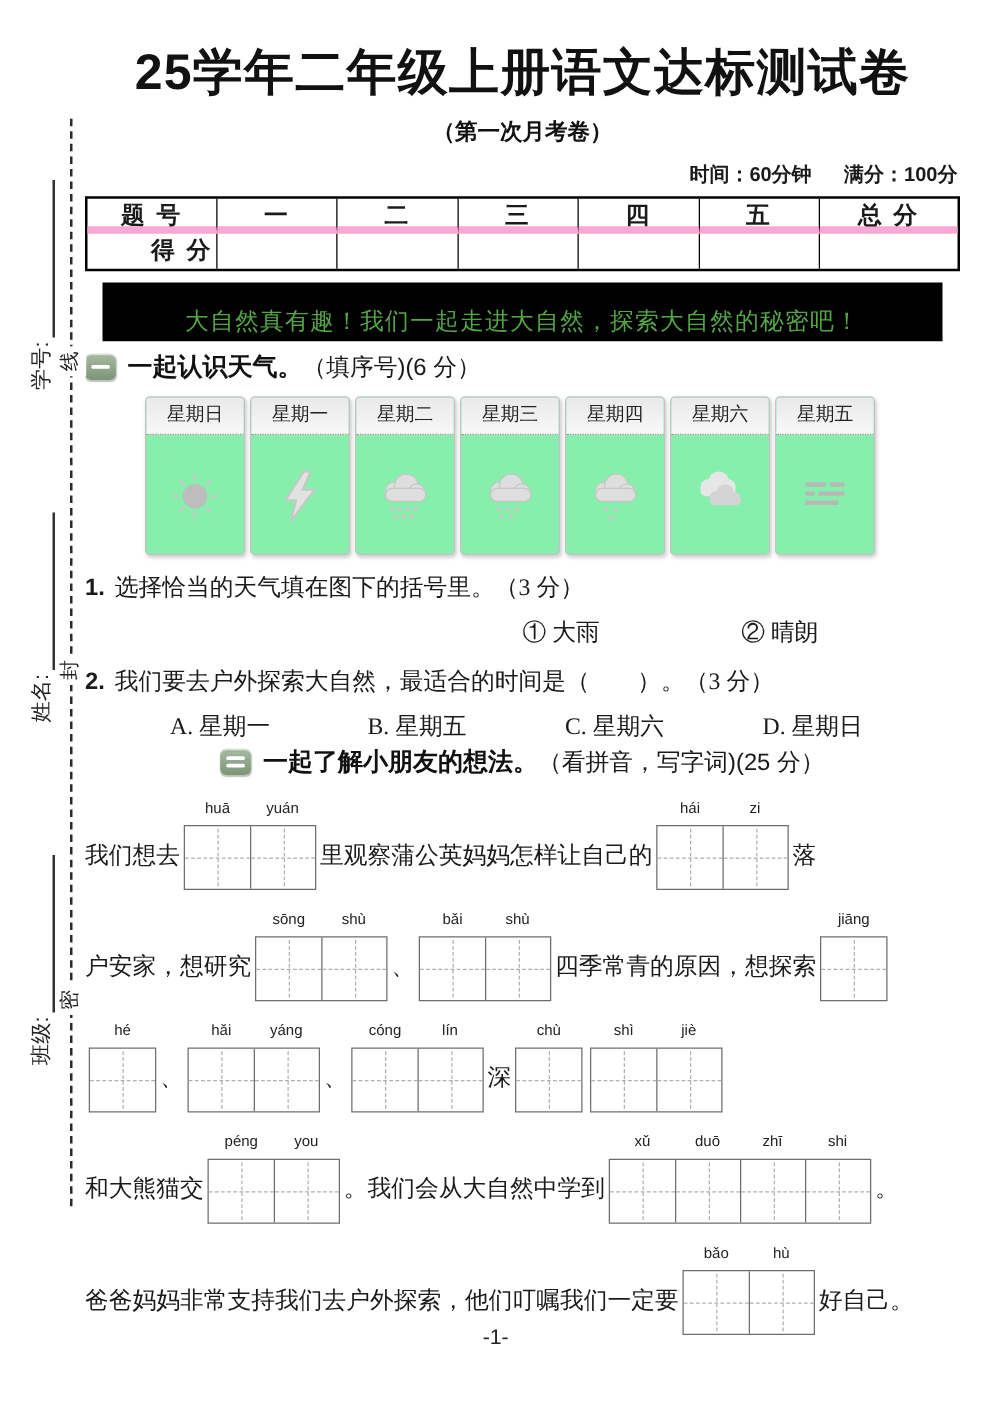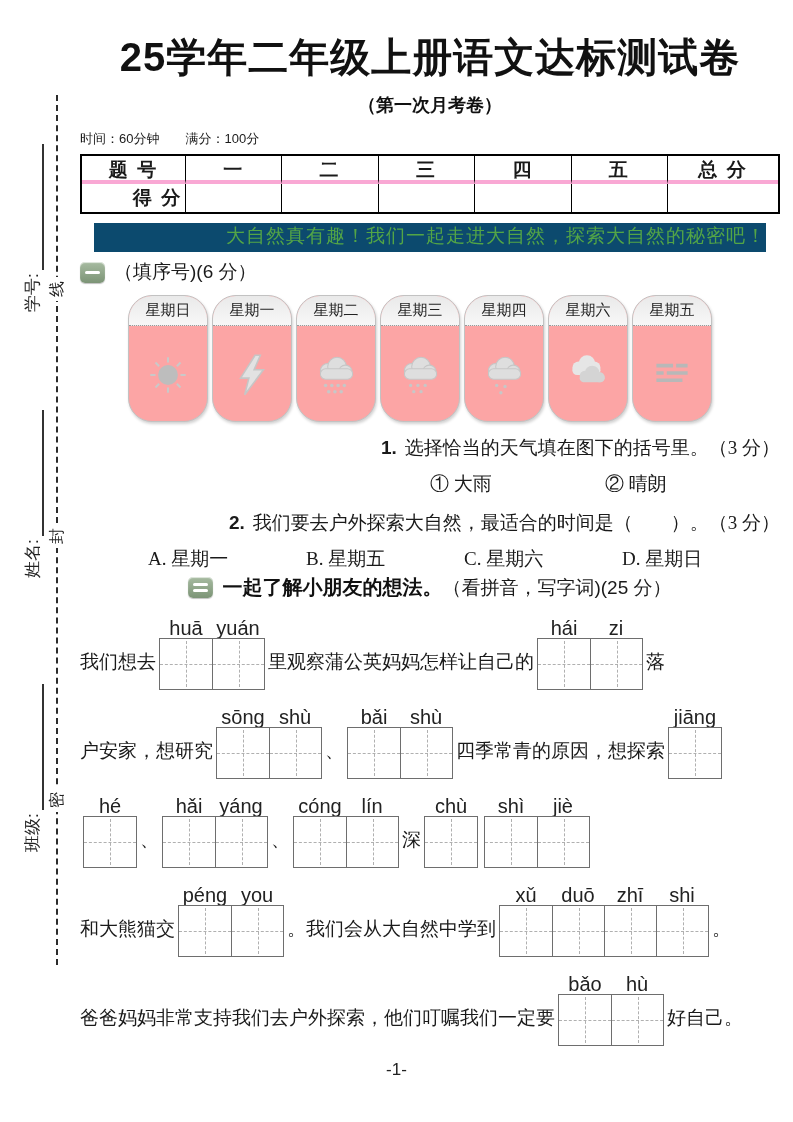--- a/index.html
+++ b/index.html
@@ -13,73 +13,73 @@
   .side-group { position:absolute; left:20px; width:200px; height:24px;
                 transform:rotate(-90deg); transform-origin:top left;
                 display:flex; align-items:flex-end; font-size:17px; color:#222; white-space:nowrap; }
   .side-group .blank { display:inline-block; width:126px; height:15px;
                        border-bottom:2px solid #333; margin-left:3px; }
   .seal-char { position:absolute; left:45px; width:24px; height:24px; background:#fff;
                transform:rotate(-90deg); font-size:16px; line-height:24px; text-align:center;
                color:#222; z-index:2; }
 
   
-  .content { position:absolute; left:80px; top:0; width:700px; }
+  .content { position:absolute; left:68px; top:0; width:700px; }
   .title { margin-top:30px; text-align:center; font-size:40px; font-weight:bold;
            letter-spacing:1px; color:#111; }
   .subtitle { margin-top:8px; text-align:center; font-size:18px; font-weight:600; color:#111; }
-  .info-line { margin-top:13px; text-align:left; font-size:13px; font-weight:normal; padding-right:2px; }
+  .info-line { margin-top:13px; text-align:right; font-size:16px; font-weight:bold; padding-right:2px; }
   .info-line .gap { display:inline-block; width:26px; }
 
   .score-table { margin-top:6px; border:2px solid #000; display:grid;
                  grid-template-columns:104px repeat(5,1fr) 110px; }
-  .score-table .cell { border-right:1px solid #000; border-bottom:4px solid #f9a8d4;
+  .score-table .cell { border-right:1px solid #000; border-bottom:6px solid #f9a8d4;
                        height:28px; font-size:19px; font-weight:bold; text-align:center;
                        line-height:27px; letter-spacing:2px; }
   .score-table .cell:nth-child(7n) { border-right:none; }
   .score-table .cell.last-row { border-bottom:none;padding-left:48px; }
 
-  .band { margin:9px 14px 0 14px; padding:0 0 3px 0; text-align:right;
-          font-size:19px; background:#0c4a6e; color:#53a546; letter-spacing:1px; }
+  .band { margin:9px 14px 0 14px; padding:18px 0 3px 0; text-align:center;
+          font-size:19px; background:#000000; color:#53a546; letter-spacing:1px; }
 
   .sec-header { margin-top:7px; display:flex; align-items:center; }
   .sec-icon { width:25px; height:21px; border-radius:5px; margin-right:9px; flex:none;
               background:linear-gradient(180deg,#a7bba1,#7c9476);
               box-shadow:inset 0 1px 1px rgba(255,255,255,.7), 0 1px 1px rgba(0,0,0,.25);
               display:flex; flex-direction:column; justify-content:center; align-items:center; gap:3px; }
   .sec-icon .bar { width:15px; height:3px; background:#fff; border-radius:1.5px; }
   .sec-title { font-size:20px; font-weight:bold; color:#111; }
   .sec-note { font-size:19px; font-weight:normal; font-family:Liberation Sans, sans-serif; }
 
   
   .weather-row { margin:10px 0 0 48px; display:flex; gap:4px; }
-  .w-card { width:80px; height:127px; border:1px solid #c2c2c2; border-radius:24px;
-            background:#fca5a5; box-shadow:1px 2px 3px rgba(0,0,0,.18);
+  .w-card { width:80px; height:127px; border:1px solid #c2c2c2; border-radius:4px;
+            background:#86efac; box-shadow:1px 2px 3px rgba(0,0,0,.18);
             display:flex; flex-direction:column; overflow:hidden;gap:16px; }
   .w-head { height:30px; background:linear-gradient(180deg,#e9e9e9,#f8f8f8);
             border-bottom:1px dotted #9a9a9a; font-size:15px; line-height:29px;
             text-align:center; color:#222; font-family:"Liberation Serif", serif; }
   .w-body { flex:1; display:flex; align-items:flex-start; justify-content:center; padding-top:8px; }
   .w-foot { height:34px; text-align:center; font-size:17px; color:#111;
             font-family:"Liberation Serif", serif; }
   .w-foot.blank { display:flex; justify-content:space-between; padding:0 9px; }
 
   
-  .q-line { margin-top:13px; font-size:19px; font-family:"Liberation Serif", serif;text-align:right; }
+  .q-line { margin-top:13px; font-size:19px; font-family:"Liberation Serif", serif; }
   .q-line .q-num { font-weight:bold; font-family:"Liberation Sans", sans-serif; margin-right:8px; }
   .opt-row { margin:10px 0 0 46px; display:flex; font-size:19px;
              font-family:"Liberation Serif", serif;justify-content:flex-end; }
   .opt-row.q1 .opt { width:175px; }
   .opt-row.q2 .opt { width:158px; }
 
   
   .pline { display:flex; align-items:flex-end; margin-top:16px; flex-wrap:nowrap; }
   .ltext { font-size:19px; margin-bottom:15px; white-space:pre; font-family:"Liberation Serif", serif; }
   .pz { display:flex; flex-direction:column; align-items:center; margin:0 3px; }
-  .pz .pinyin { display:flex; height:21px; font-size:20px; color:#222; }
+  .pz .pinyin { display:flex; height:21px; font-size:12px; color:#222; }
   .pz .pinyin span { width:52px; text-align:center; }
   .pz .grid { display:flex; border:1.5px solid #6e6e6e; background:#fff; }
   .pz .gcell { width:52px; height:50px; position:relative; border-left:1px solid #6e6e6e; }
   .pz .gcell:first-child { border-left:none; }
   .pz .gcell .vline { position:absolute; left:50%; top:2px; bottom:2px; width:0;
                       border-left:1px dashed #b0b0b0; }
   .pz .gcell .hline { position:absolute; top:50%; left:0; right:0; height:0;
                       border-top:1px dashed #b0b0b0; }
 
   .footer { position:absolute; left:0; top:1060px; width:793px; text-align:center;
@@ -134,20 +134,21 @@
         <div class="cell last-row"></div>
         <div class="cell last-row"></div>
       </div>
 
     <div class="band">大自然真有趣！我们一起走进大自然，探索大自然的秘密吧！</div>
 
     <div class="sec-header">
       <span class="sec-icon">
           <span class="bar"></span>
         </span>
+      <span class="sec-title">一起认识天气。</span>
       <span class="sec-note">（填序号)(6 分）</span>
     </div>
 
     <div class="weather-row">
         <div class="w-card">
           <div class="w-head">星期日</div>
           <div class="w-body">
             <span><svg viewBox="0 0 48 48" width="50" height="50">
                 <g stroke="#c9c9c9" stroke-width="2">
                   <line x1="24" y1="7" x2="24" y2="12"></line>

